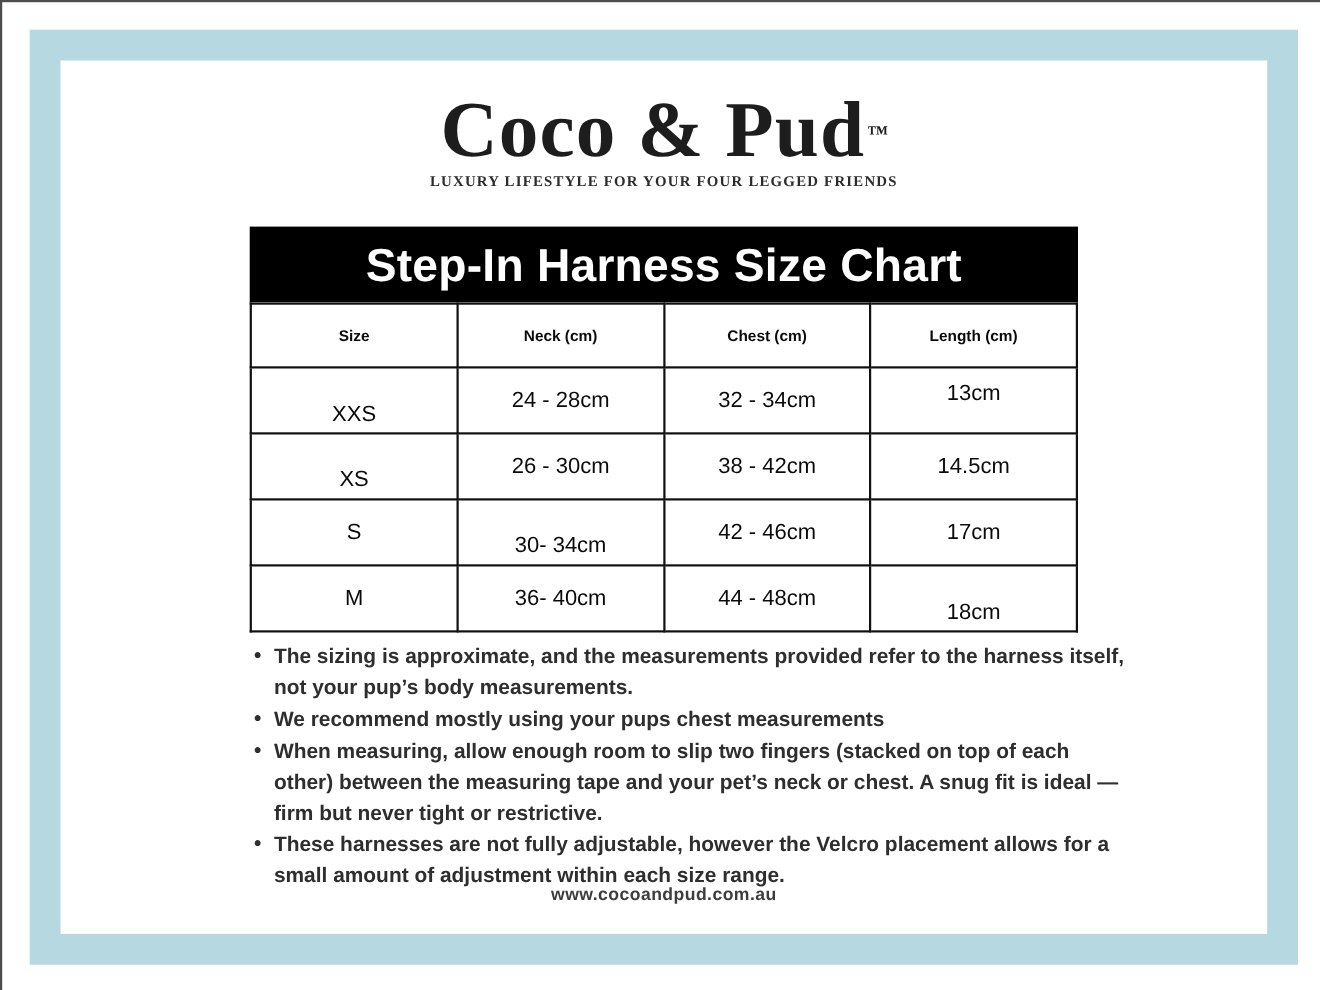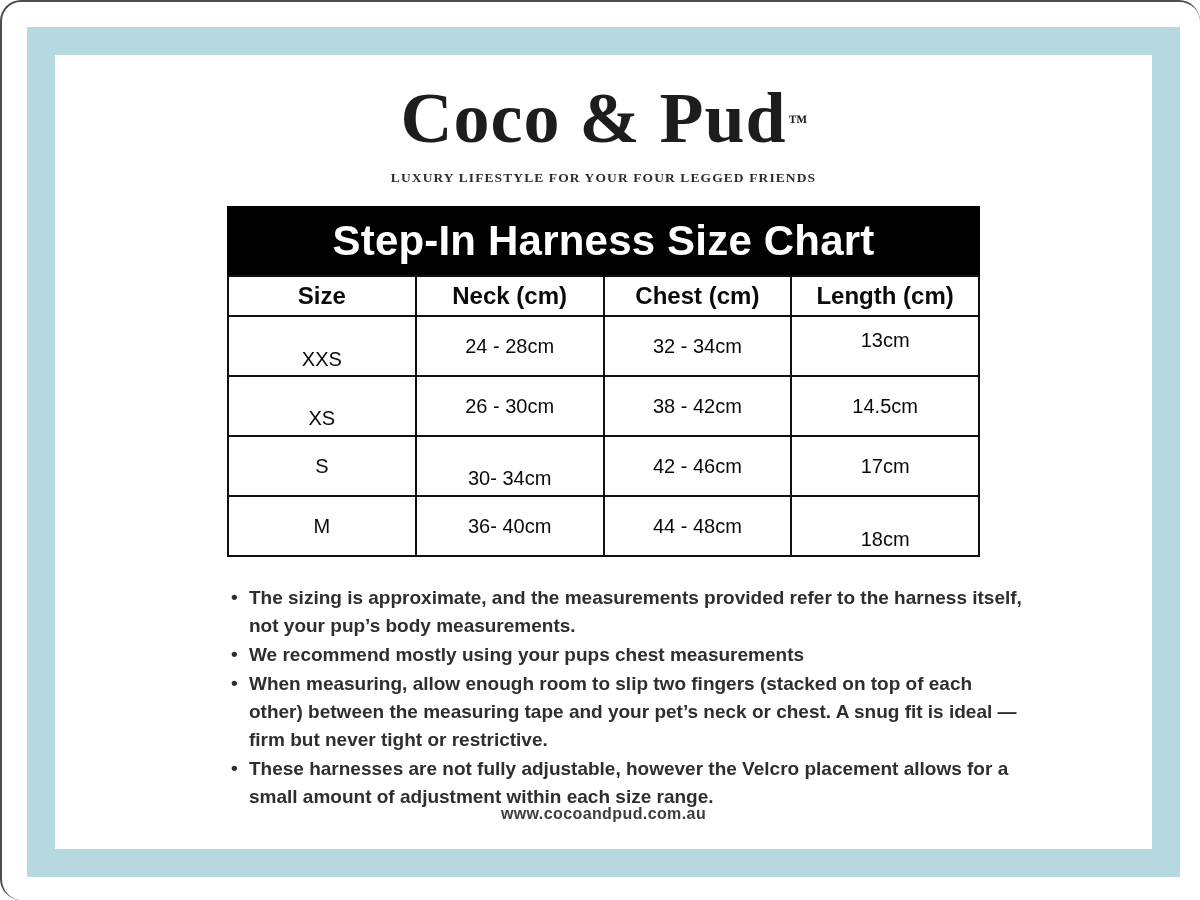--- a/index.html
+++ b/index.html
@@ -1,48 +1,48 @@
 <!DOCTYPE html>
 <html><head>
 <meta charset="utf-8">
 <style>
   * { margin:0; padding:0; box-sizing:border-box; }
   html,body { width:1200px; height:900px; }
   body { background:#ffffff; font-family:"Liberation Sans", sans-serif; overflow:hidden; }
 
   .page {
     position:relative; width:1200px; height:900px; background:#ffffff;
-    border-top:2px solid #4d4d4d; border-left:2px solid #4d4d4d;border-radius:21px;
+    border-top:2px solid #4d4d4d; border-left:2px solid #4d4d4d;
   }
 
   
   .frame {
     position:absolute; left:25px; top:25px; width:1153px; height:850px;
     border:28px solid #b6d8e0; background:#ffffff;
   }
   .content { position:absolute; inset:0; }
 
   
   .logo-block { position:absolute; top:26px; left:0; right:0; text-align:center; }
   .logo-line { font-family:"Liberation Serif", serif; font-weight:bold; font-size:72px;
     line-height:74px; color:#1d1d1d; letter-spacing:1px; white-space:nowrap; }
   .logo-line .tm { font-size:19px; vertical-align:top; position:relative; top:4px; left:2px;
     font-weight:bold; color:#1d1d1d; }
-  .tagline { margin-top:15px; font-family:"Liberation Serif", serif; font-size:13.5px;
+  .tagline { margin-top:2px; font-family:"Liberation Serif", serif; font-size:13.5px;
     font-weight:bold; letter-spacing:1.1px; color:#2c2c2c; white-space:nowrap; }
 
   
   .chart { position:absolute; left:172px; top:151px; width:753px; }
   .chart-title { height:69px; background:#000000; color:#ffffff;
     display:flex; align-items:center; justify-content:center;
     font-size:42px; font-weight:bold; letter-spacing:0.2px; }
   table.size-table { width:100%; border-collapse:collapse; table-layout:fixed; background:#fff; }
   .size-table th, .size-table td {
     border:2px solid #101010; text-align:center; vertical-align:middle; color:#0a0a0a; }
-  .size-table thead th { height:40px; font-size:24px; font-weight:bold; }
+  .size-table thead th { height:58px; font-size:14px; font-weight:bold; }
   .size-table tbody td { height:60px; font-size:20px; font-weight:normal; }
   td.nudge-down { padding-top:26px; }
   td.nudge-down-sm { padding-top:24px; }
   td.nudge-up { padding-bottom:12px; }
 
   
   .notes { position:absolute; left:175px; top:529px; width:792px; list-style:none;font-weight:bold; }
   .notes li { position:relative; padding-left:19px; font-size:19px; line-height:28px;
     color:#2e2e2e; margin-bottom:1px; }
   .notes li::before { content:"\2022"; position:absolute; left:1px; top:-1px; color:#2e2e2e; }

